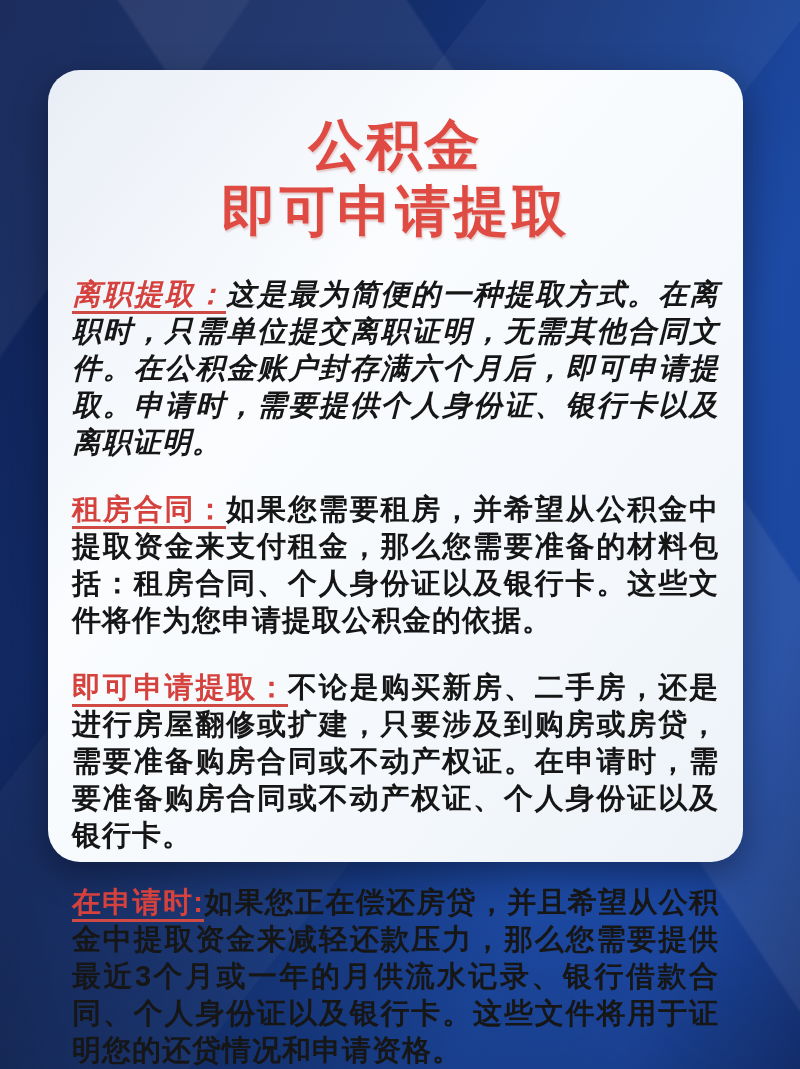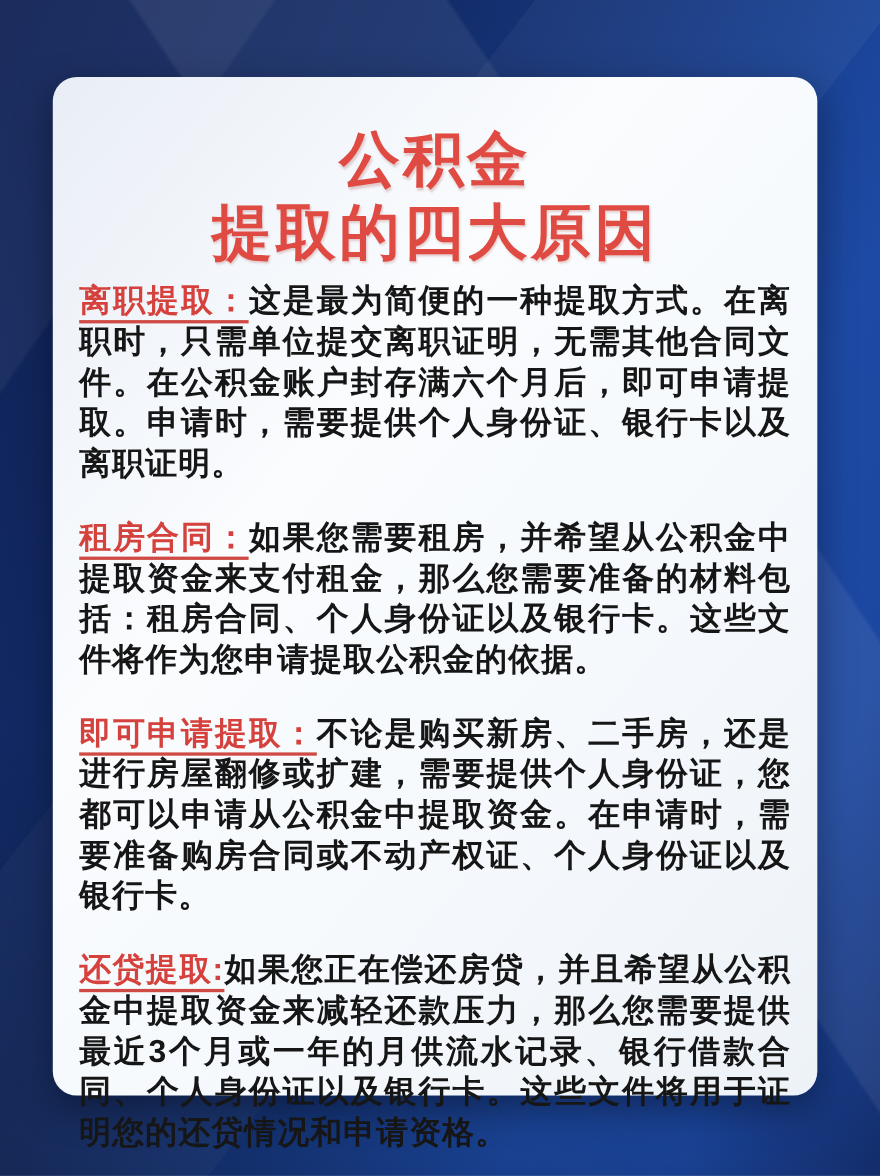--- a/index.html
+++ b/index.html
@@ -36,23 +36,23 @@
     left: -120px; top: 550px;
     width: 320px; height: 900px;
     background: rgba(255,255,255,0.03);
     transform: rotate(38deg);
   }
   .card {
     position: absolute;
     left: 48px;
     top: 70px;
     width: 695px;
-    height: 926px;
+    height: 792px;
     box-sizing: border-box;
-    border-radius: 22px;
+    border-radius: 32px;
     padding: 42px 24px 0 24px;
     background: linear-gradient(130deg, #e9eef6 0%, #fafcfe 35%, #f4f8fc 70%, #edf2f8 100%);
     box-shadow: 0 12px 34px rgba(0, 0, 10, 0.4);
   }
   .title {
     text-align: center;
     color: #df4b42;
     font-weight: 800;
     font-size: 55px;
     line-height: 66px;
@@ -62,42 +62,43 @@
   .para {
     margin: 30px 0 0 0;
     font-size: 29px;
     line-height: 37px;
     font-weight: 700;
     color: #161616;
     letter-spacing: 1px;
     text-align: justify;
   }
   .para.first {
-    margin-top: 12px;
+    margin-top: 32px;
+    font-style: italic;
   }
   .hd {
     color: #d5413c;
     border-bottom: 3px solid #cf4a44;
     padding-bottom: 1px;
   }
 </style>
 </head>
 <body>
 
 <div class="stage">
   <div class="beam beam1"></div>
   <div class="beam beam2"></div>
 
   <div class="card">
     <div class="title">
       <div>公积金</div>
-      <div>提取的四大原因</div>
+      <div>即可申请提取</div>
     </div>
 
     <p class="para first"><span class="hd">离职提取：</span><span>这是最为简便的一种提取方式。在离职时，只需单位提交离职证明，无需其他合同文件。在公积金账户封存满六个月后，即可申请提取。申请时，需要提供个人身份证、银行卡以及离职证明。</span></p>
 
     <p class="para"><span class="hd">租房合同：</span><span>如果您需要租房，并希望从公积金中提取资金来支付租金，那么您需要准备的材料包括：租房合同、个人身份证以及银行卡。这些文件将作为您申请提取公积金的依据。</span></p>
 
-    <p class="para"><span class="hd">即可申请提取：</span><span>不论是购买新房、二手房，还是进行房屋翻修或扩建，需要提供个人身份证，您都可以申请从公积金中提取资金。在申请时，需要准备购房合同或不动产权证、个人身份证以及银行卡。</span></p>
+    <p class="para"><span class="hd">即可申请提取：</span><span>不论是购买新房、二手房，还是进行房屋翻修或扩建，只要涉及到购房或房贷，需要准备购房合同或不动产权证。在申请时，需要准备购房合同或不动产权证、个人身份证以及银行卡。</span></p>
 
-    <p class="para"><span class="hd">还贷提取:</span><span>如果您正在偿还房贷，并且希望从公积金中提取资金来减轻还款压力，那么您需要提供最近3个月或一年的月供流水记录、银行借款合同、个人身份证以及银行卡。这些文件将用于证明您的还贷情况和申请资格。</span></p>
+    <p class="para"><span class="hd">在申请时:</span><span>如果您正在偿还房贷，并且希望从公积金中提取资金来减轻还款压力，那么您需要提供最近3个月或一年的月供流水记录、银行借款合同、个人身份证以及银行卡。这些文件将用于证明您的还贷情况和申请资格。</span></p>
   </div>
 </div>
 
 </body></html>

